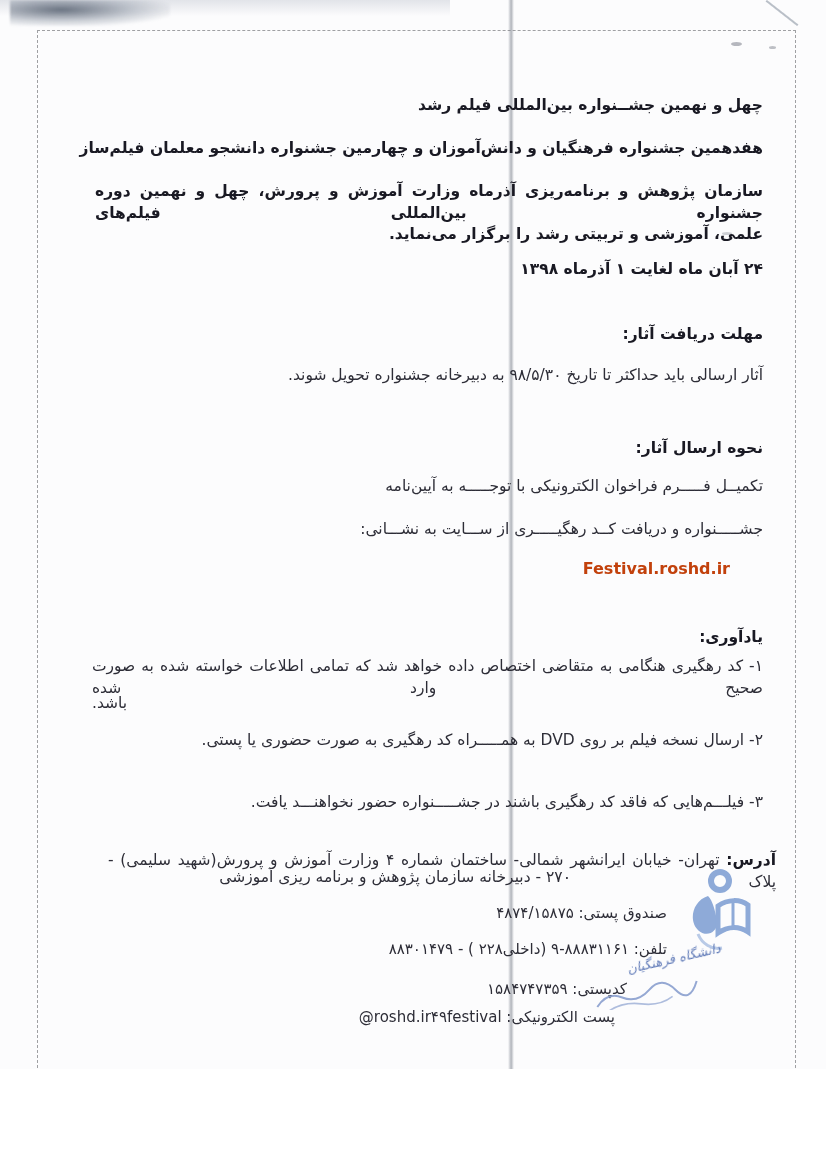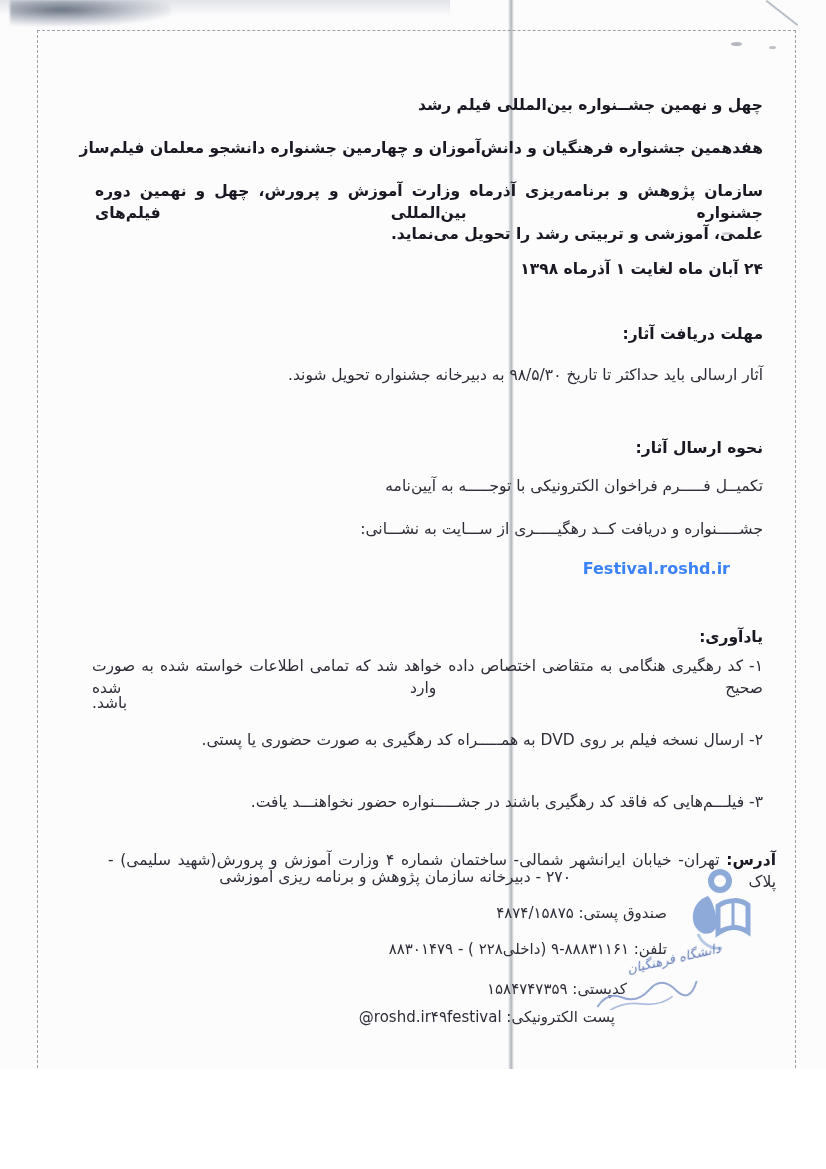--- a/index.html
+++ b/index.html
@@ -25,21 +25,21 @@
   .speck3{position:absolute;left:762px;top:12px;width:40px;height:2px;background:rgba(130,140,155,.55);transform:rotate(38deg);filter:blur(.6px);}
   .speck4{position:absolute;left:722px;top:232px;width:10px;height:3px;background:rgba(120,126,138,.35);border-radius:50%;}
 
   
   .txt{position:absolute;direction:rtl;white-space:nowrap;font-size:15.5px;line-height:22px;
        color:#2d2d37;letter-spacing:0;}
   .bold{font-weight:bold;color:#191923;}
   .just{white-space:normal;text-align:justify;text-align-last:justify;}
   .lbl-b{font-weight:bold;color:#191923;}
   .ltrov{direction:ltr;unicode-bidi:bidi-override;}
-  .latin{direction:ltr;font-weight:600;color:#3b82f6;text-align:right;}
+  .latin{direction:ltr;font-weight:600;color:#c2410c;text-align:right;}
   .contact{font-size:15px;}
 
   
   .stamp-script{position:absolute;left:626px;top:951px;direction:rtl;white-space:nowrap;
                 color:#4a68ae;font-size:13px;transform:rotate(-13deg);opacity:.85;filter:blur(.2px);font-style:italic;}
   .stamp-logo{position:absolute;left:678px;top:868px;opacity:.88;filter:blur(.2px);}
   .stamp-scribble{position:absolute;left:592px;top:978px;opacity:.8;}
 
   
   .pagenum{position:absolute;left:650px;top:1066px;}
@@ -60,21 +60,21 @@
   <div class="speck1"></div>
   <div class="speck2"></div>
   <div class="speck3"></div>
   <div class="speck4"></div>
   <div class="frame"></div>
   <div class="fold"></div>
 
   <div class="txt bold" style="top:94px;right:63px;">چهل و نهمین جشــنواره بین‌المللی فیلم رشد</div>
   <div class="txt bold" style="top:137px;right:63px;">هفدهمین جشنواره فرهنگیان و دانش‌آموزان و چهارمین جشنواره دانشجو معلمان فیلم‌ساز</div>
   <div class="txt bold just" style="top:180px;left:95px;width:668px;">سازمان پژوهش و برنامه‌ریزی آذرماه  وزارت آموزش و پرورش، چهل و نهمین دوره جشنواره بین‌المللی فیلم‌های</div>
-  <div class="txt bold" style="top:223px;right:63px;">علمی، آموزشی و تربیتی رشد را تحویل می‌نماید.</div>
+  <div class="txt bold" style="top:223px;right:63px;">علمی، آموزشی و تربیتی رشد را برگزار می‌نماید.</div>
   <div class="txt bold" style="top:258px;right:63px;">۲۴ آبان ماه لغایت ۱ آذرماه ۱۳۹۸</div>
 
   <div class="txt bold" style="top:323px;right:63px;text-align:center;">مهلت دریافت آثار:</div>
   <div class="txt" style="top:364px;right:63px;">آثار ارسالی باید حداکثر تا تاریخ ۹۸/۵/۳۰ به دبیرخانه جشنواره تحویل شوند.</div>
 
   <div class="txt bold" style="top:437px;right:63px;">نحوه ارسال آثار:</div>
   <div class="txt" style="top:475px;right:63px;">تکمیــل فـــــرم فراخوان الکترونیکی با توجـــــه به آیین‌نامه</div>
   <div class="txt" style="top:518px;right:63px;">جشـــــنواره و دریافت کــد رهگیـــــری از ســـایت به نشـــانی:</div>
   <div class="txt latin" style="top:558px;right:96px;font-size:16px;">Festival.roshd.ir</div>
 

